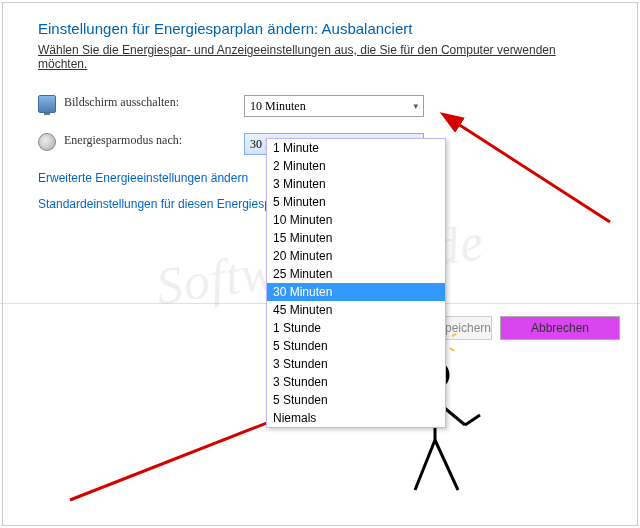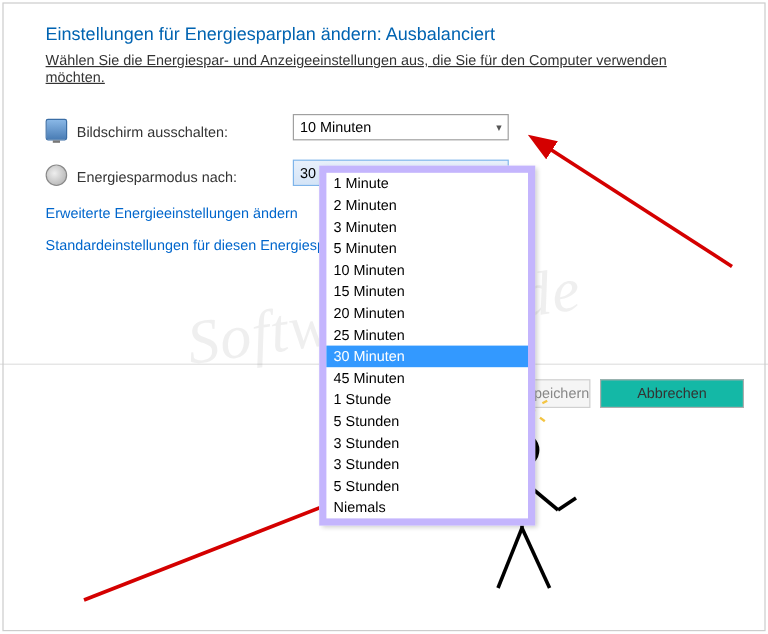--- a/index.html
+++ b/index.html
@@ -22,22 +22,23 @@
       margin-bottom: 6px;
     }
     .subtitle {
       color: #333;
       font-size: 12px;
       margin-bottom: 24px;
       text-decoration: underline;
     }
     .setting-row {
       display: flex;
-      align-items: flex-end;
+      align-items: flex-start;
       margin-bottom: 16px;
+      font-family: Liberation Serif, serif;
     }
     .icon-box {
       width: 18px;
       height: 18px;
       margin-right: 8px;
       display: inline-block;
     }
     .monitor-icon {
       background: linear-gradient(#89b7e6, #4a7db5);
       border: 1px solid #3a6da5;
@@ -98,36 +99,36 @@
     .button-row {
       display: flex;
       justify-content: flex-end;
       gap: 8px;
       padding: 12px 20px 0 0;
     }
     .btn {
       min-width: 120px;
       height: 24px;
       border: 1px solid #adadad;
-      background: #14b8a6;
+      background: #d946ef;
       font-size: 12px;
       cursor: pointer;
       color: #333;
     }
     .btn:disabled {
       color: #888;
       border-color: #d0d0d0;
       background: #f5f5f5;
     }
     .dropdown-list {
       position: absolute;
       left: 266px;
       top: 138px;
       width: 180px;
-      border: 6px solid #c4b5fd;
+      border: 1px solid #c4b5fd;
       background: #fff;
       box-shadow: 2px 2px 4px rgba(0,0,0,0.2);
       z-index: 10;
     }
     .dropdown-list .opt {
       padding: 1px 6px;
       font-size: 12px;
       cursor: pointer;
       line-height: 16px;
     }

